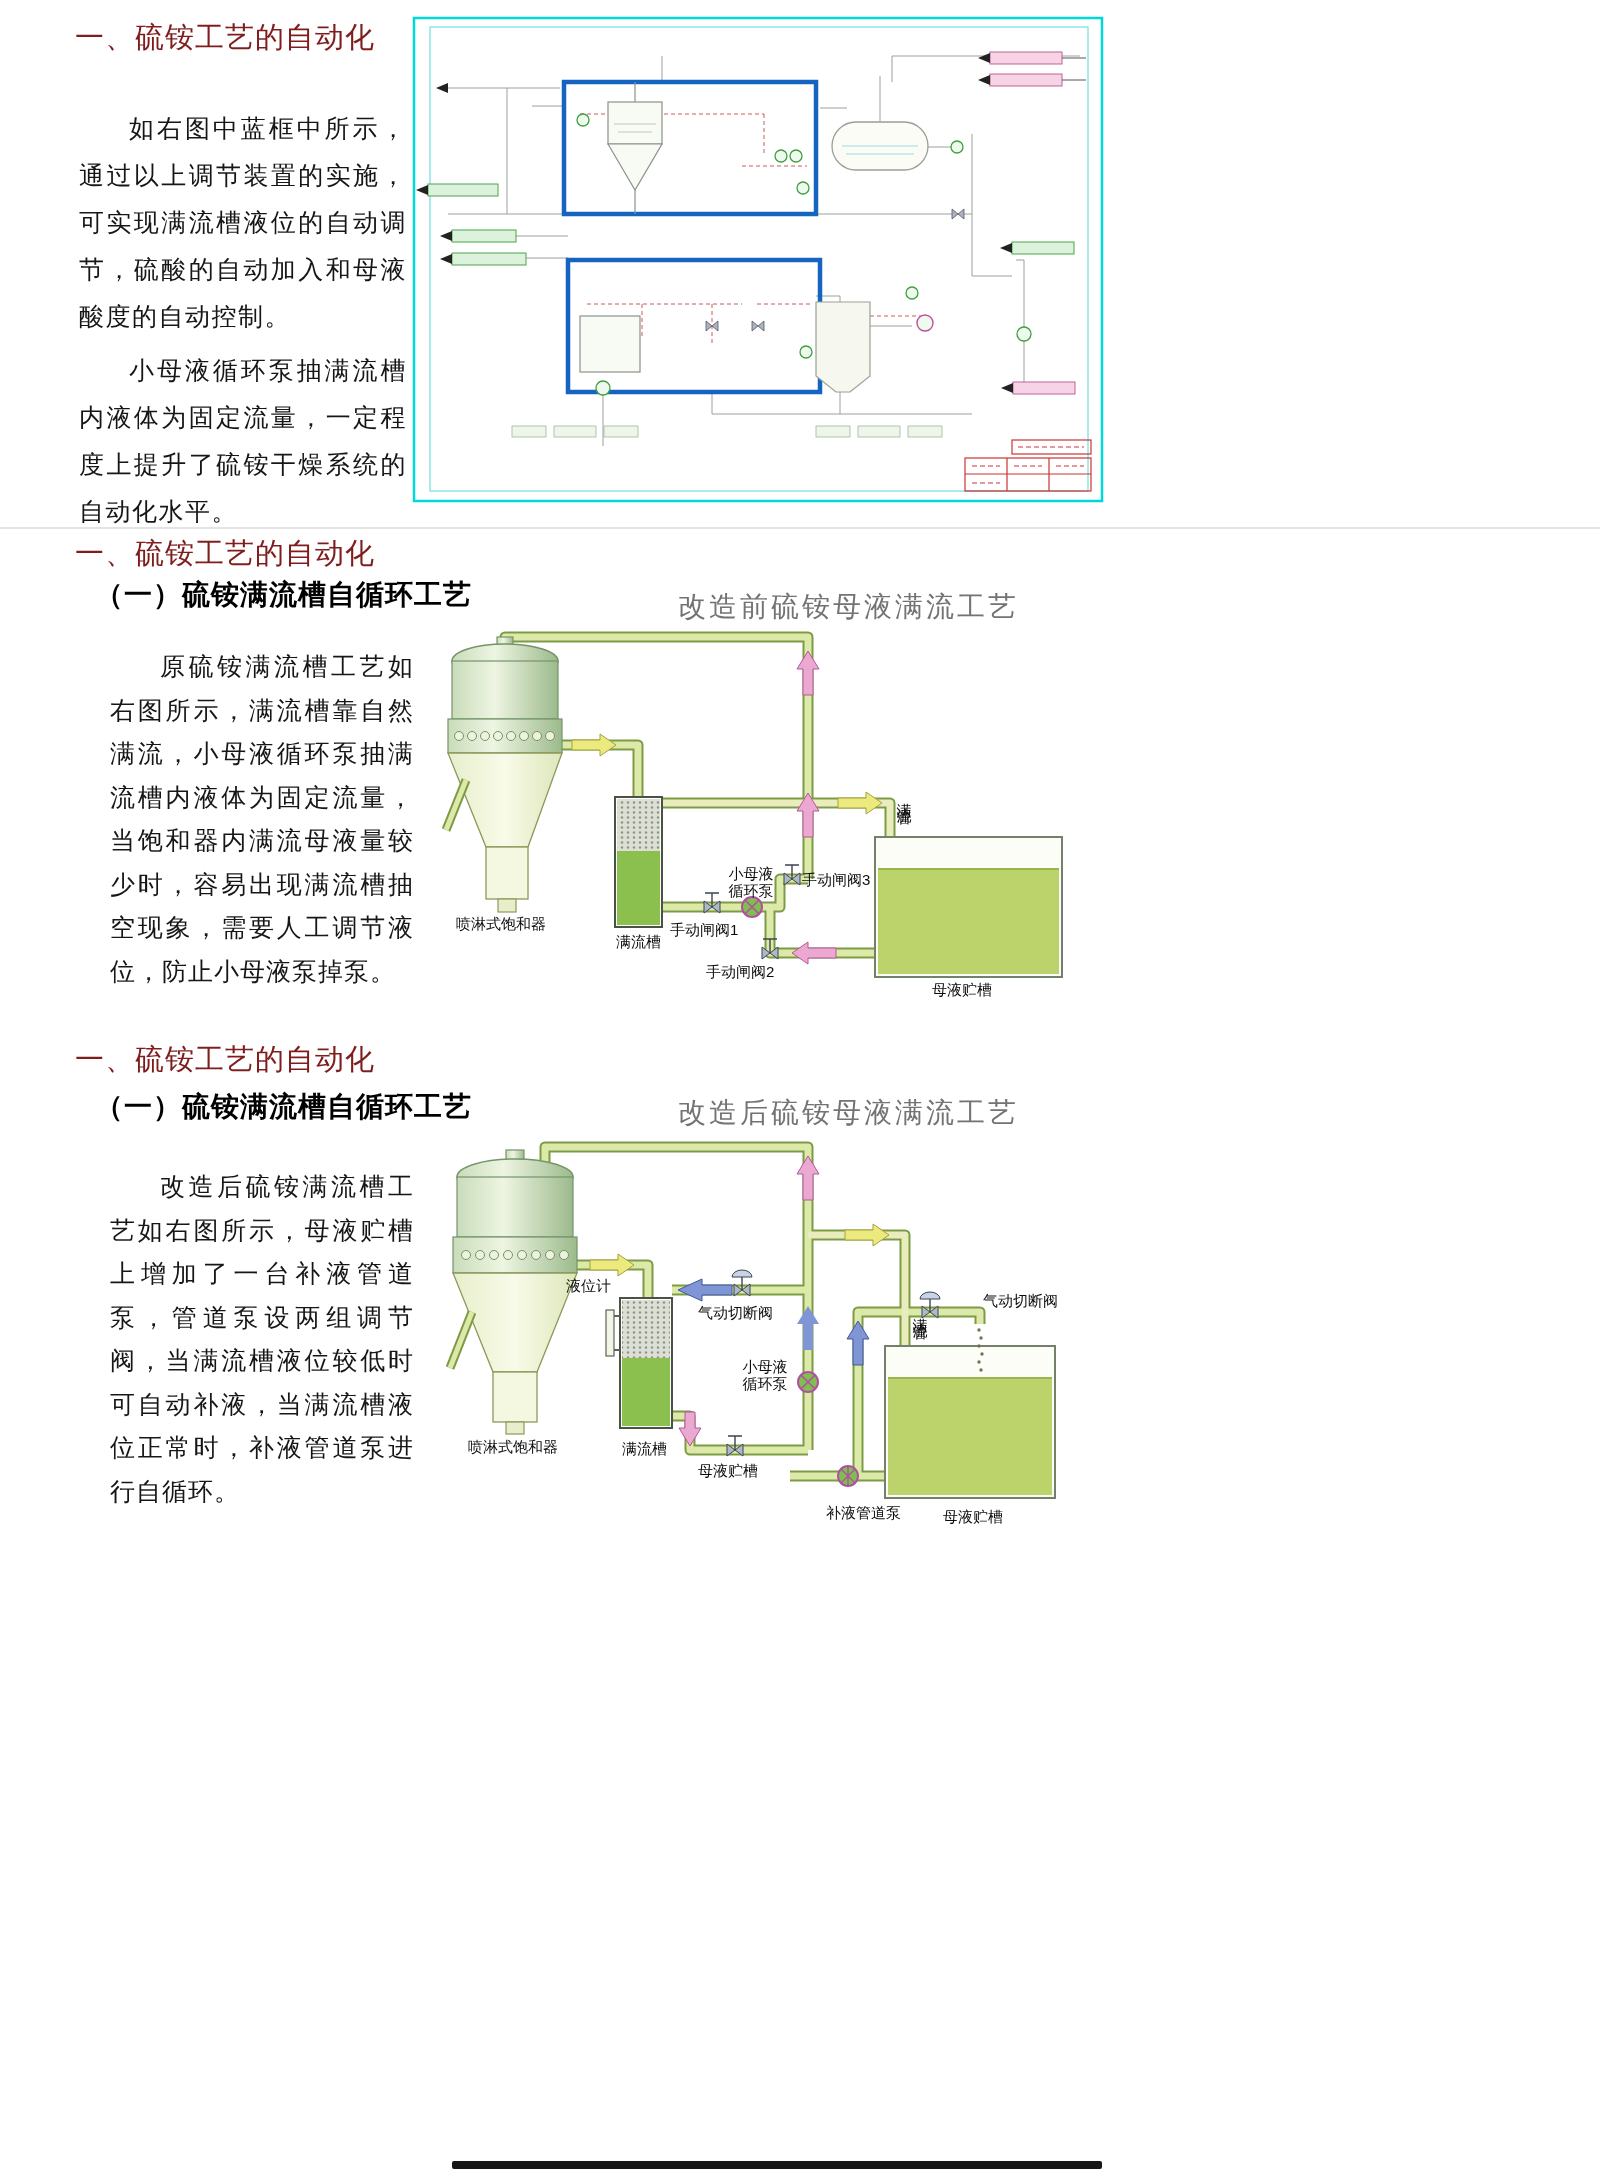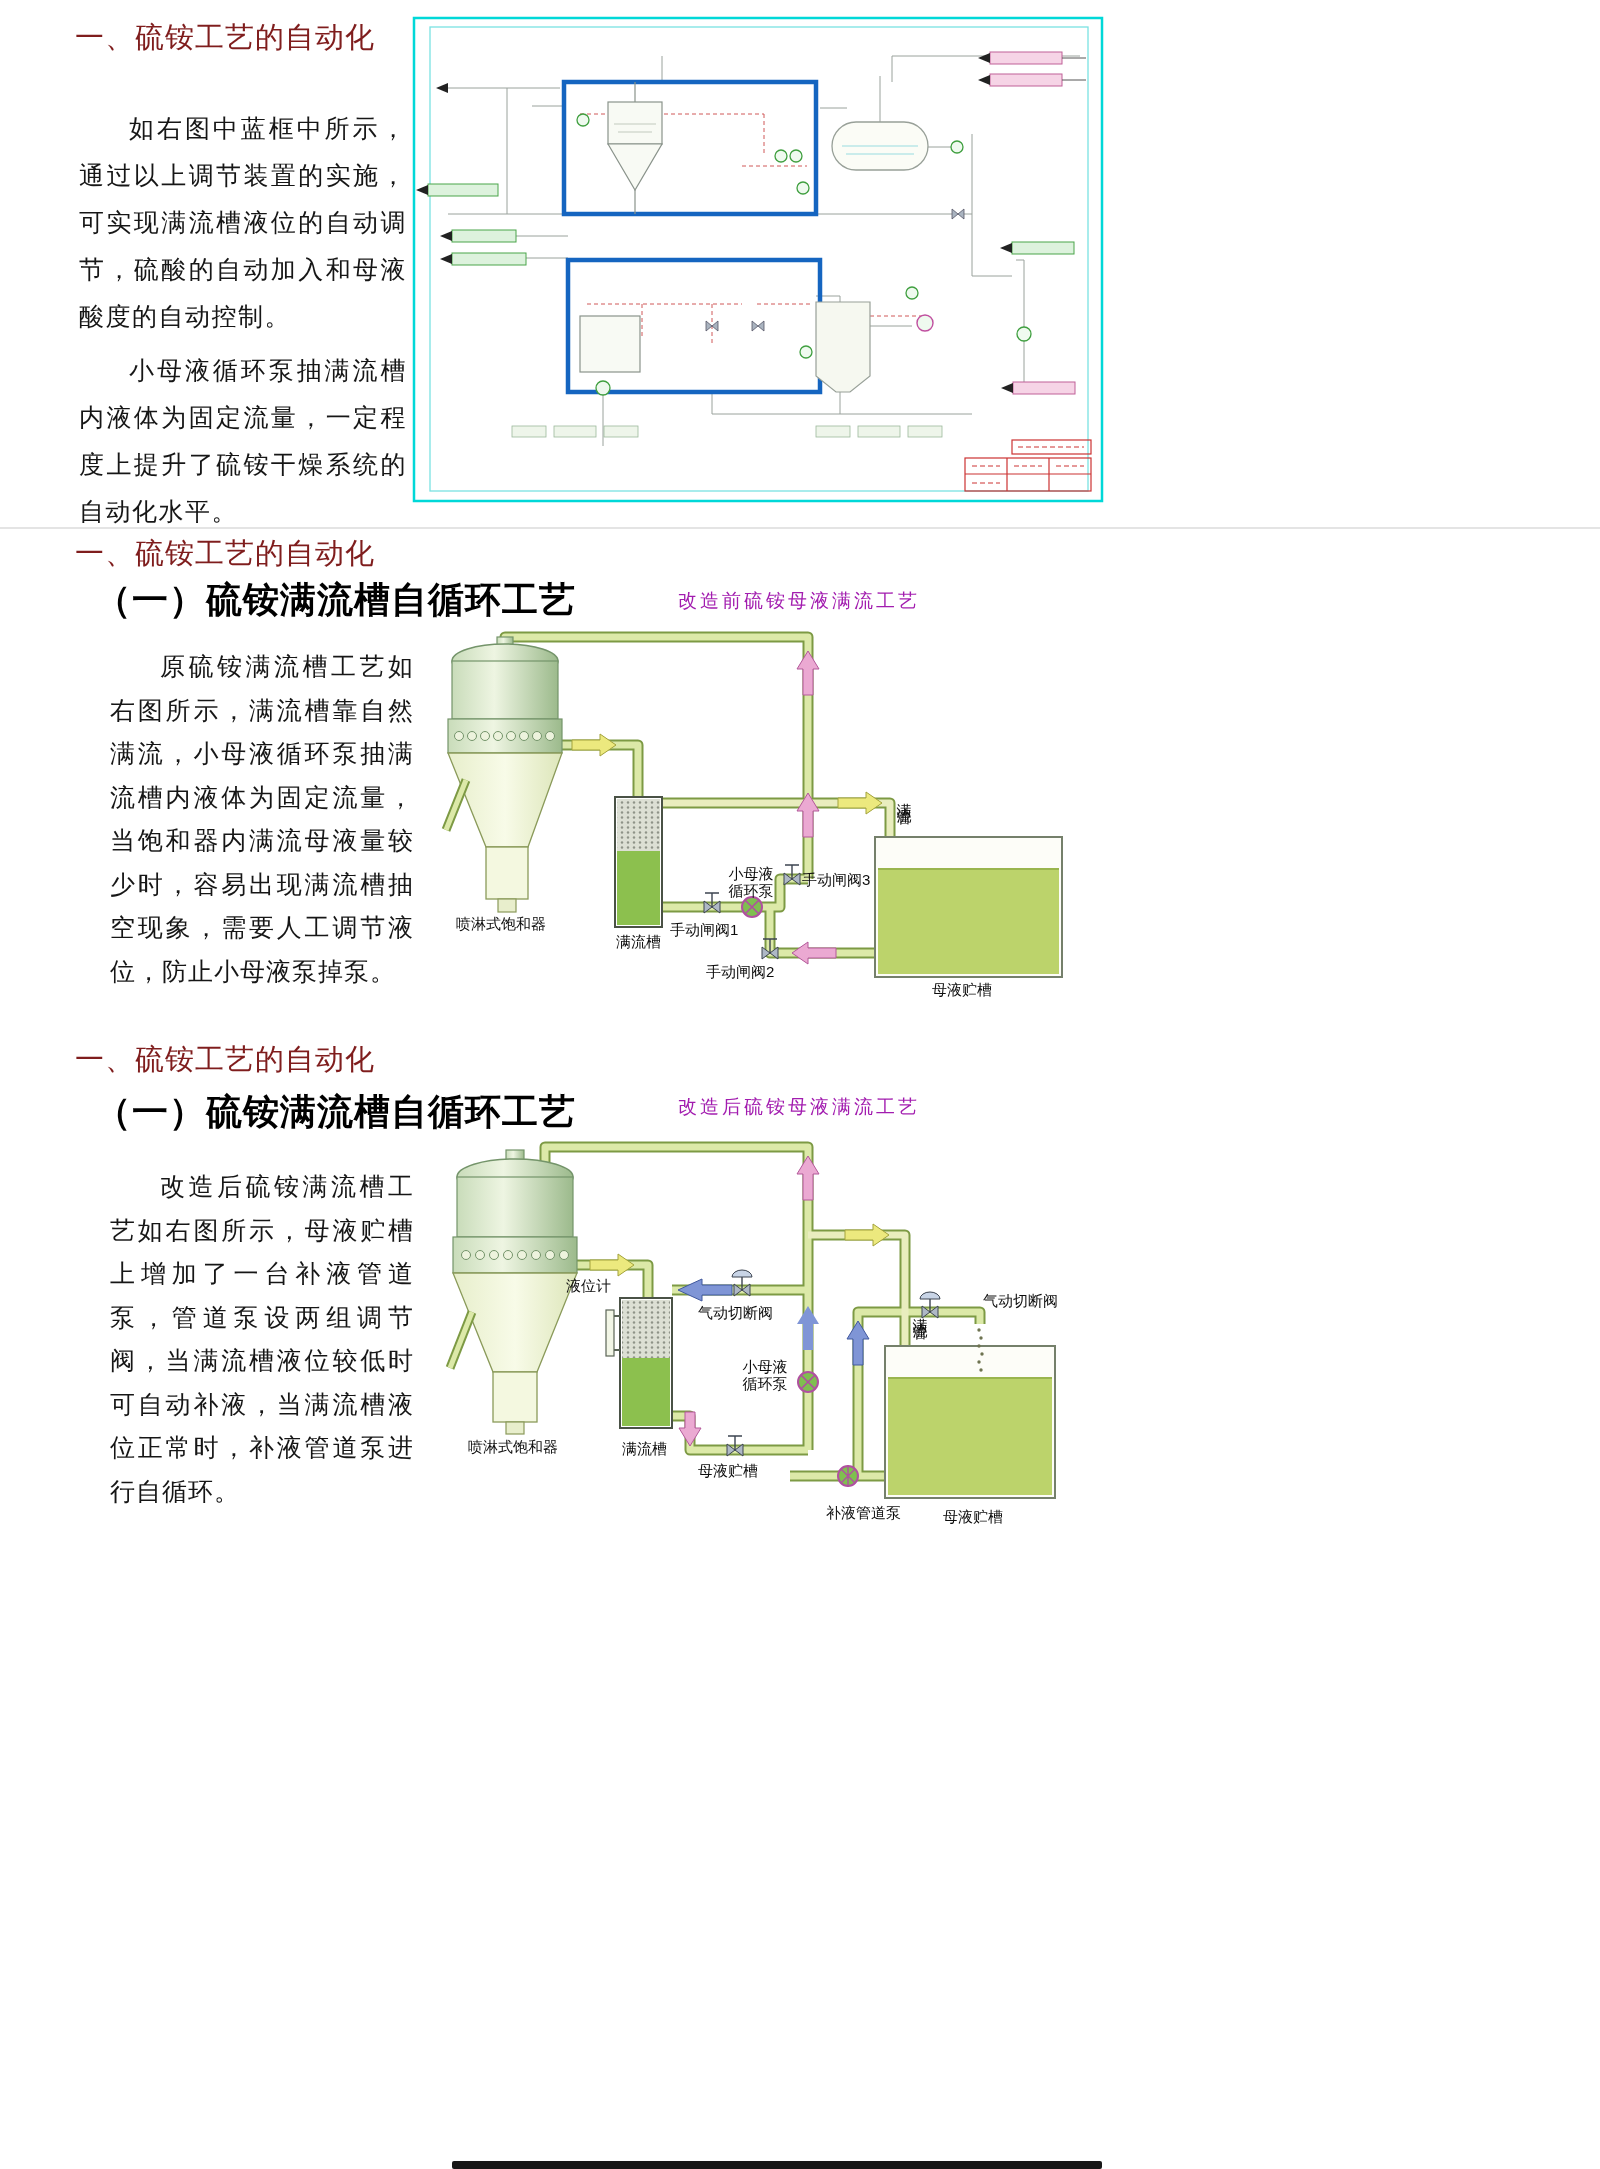--- a/index.html
+++ b/index.html
@@ -15,42 +15,42 @@
     font-family: "Liberation Sans", sans-serif;
     font-weight: 400;
     font-size: 29px;
     letter-spacing: 1px;
     color: #7f1d1d;
   }
   .slide-sub {
     position: absolute;
     font-family: "Liberation Sans", sans-serif;
     font-weight: 700;
-    font-size: 36px;
+    font-size: 28px;
     letter-spacing: 1px;
     color: #000;
   }
   .body-text {
     position: absolute;
     font-family: "Liberation Serif", serif;
     color: #161616;
     text-align: justify;
   }
   .body-text p { text-indent: 2em; margin: 7px; }
   .bt-1 { left: 72px; top: 98px; width: 342px; font-size: 25px; line-height: 47px; letter-spacing: 1.5px; }
   .bt-2 { left: 103px; top: 638px; width: 318px; font-size: 25px; line-height: 43.5px; letter-spacing: 1px; }
   .bt-3 { left: 103px; top: 1158px; width: 318px; font-size: 25px; line-height: 43.5px; letter-spacing: 1px; }
   .diag { position: absolute; }
   .diag svg { position: absolute; left: 0; top: 0; }
   .diag-title {
     position: absolute;
     font-family: "Liberation Serif", serif;
-    font-size: 19px;
+    font-size: 28px;
     letter-spacing: 3px;
-    color: #a21caf;
+    color: #737373;
   }
   .dlabel {
     position: absolute;
     font-size: 15px;
     line-height: 17px;
     color: #0d0d0d;
     white-space: nowrap;
     font-family: "Liberation Sans", sans-serif;
   }
   .dlabel.wrap { white-space: normal; width: 50px; text-align: center; word-break: break-all; }

